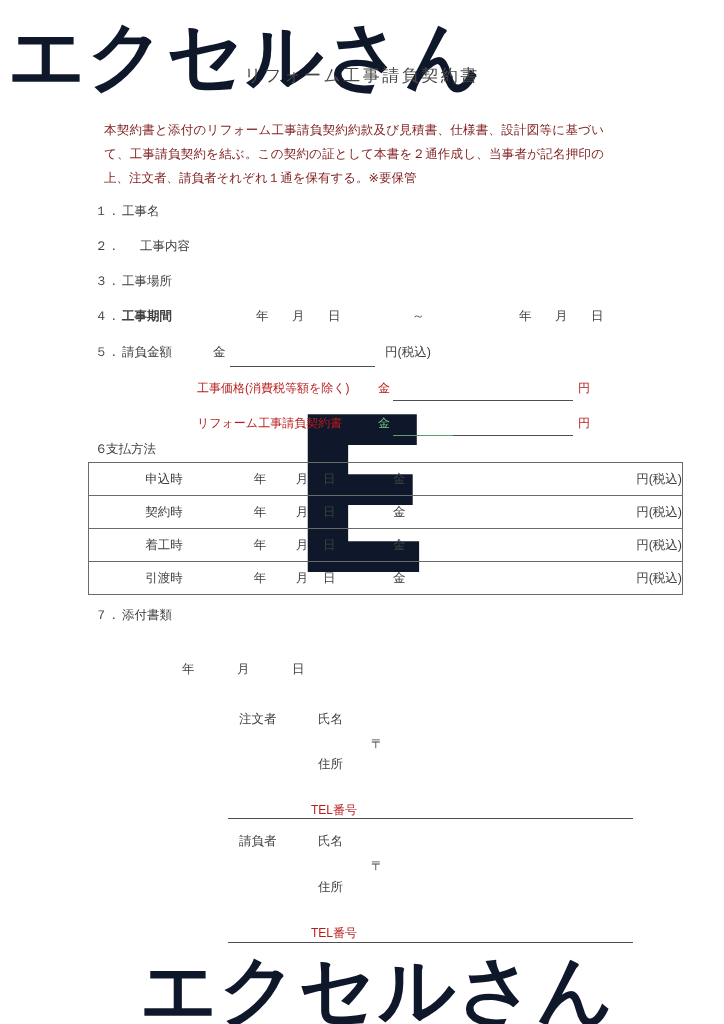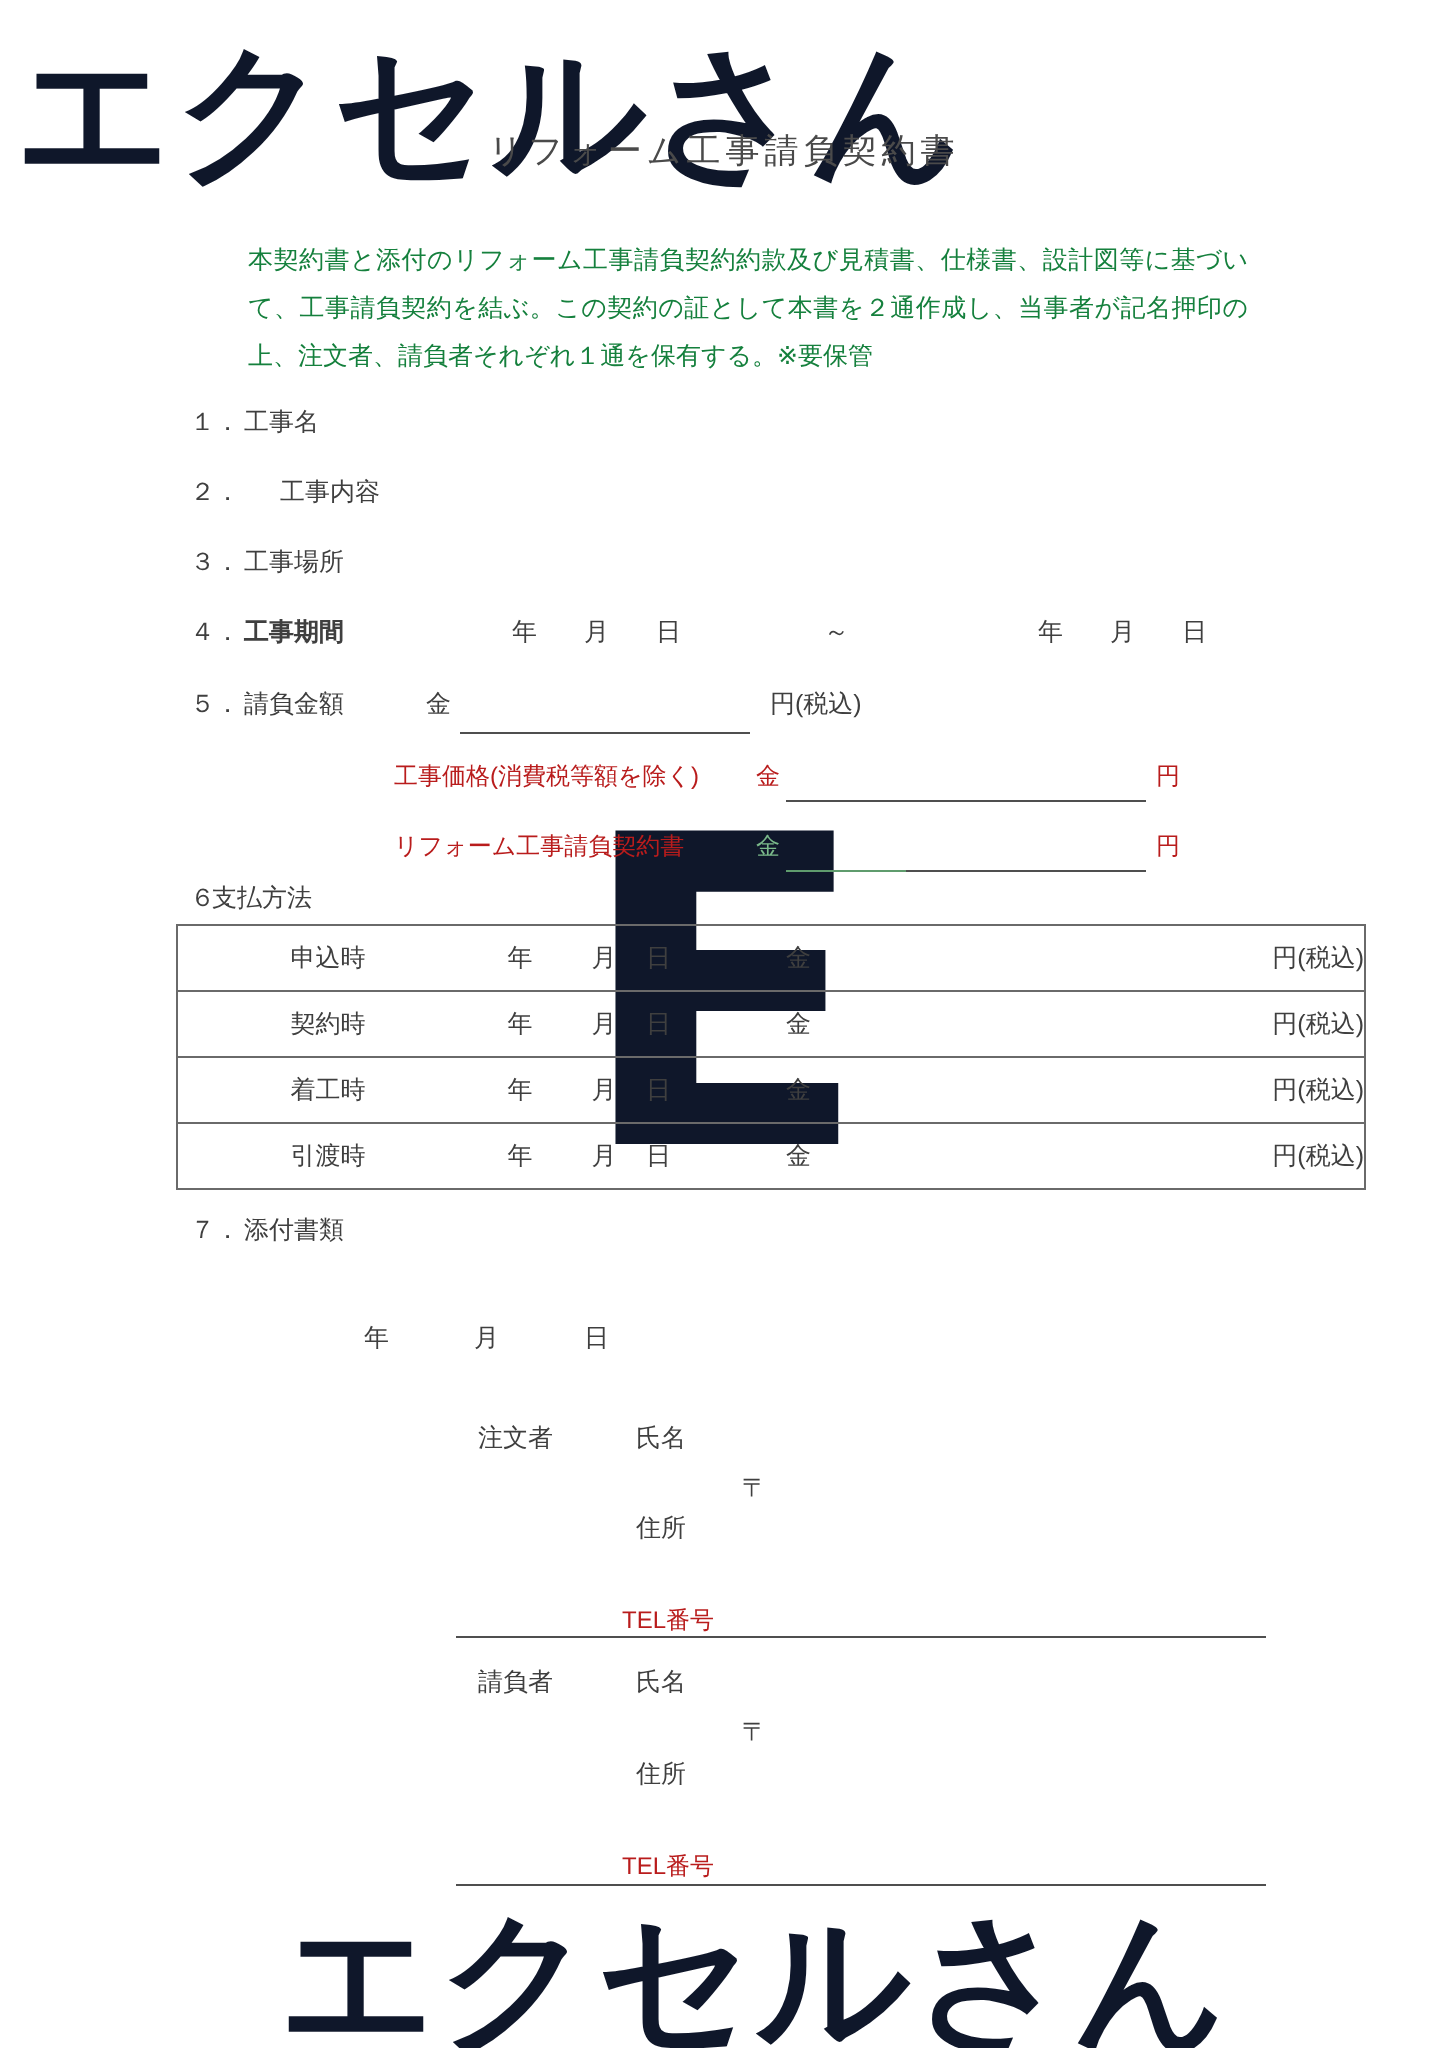--- a/index.html
+++ b/index.html
@@ -60,26 +60,26 @@
     left: 0;
     top: 64px;
     width: 724px;
     text-align: center;
     font-size: 17px;
     letter-spacing: 2.5px;
     color: #4a4a4a;
   }
 
   #intro {
-    left: 124px;
+    left: 104px;
     top: 118px;
     width: 500px;
     font-size: 12.5px;
     line-height: 24px;
-    color: #15803d;
+    color: #7f1d1d;
     white-space: normal;
     text-align: justify;
   }
 
   .num-item { font-size: 12.5px; color: #3f3f3f; }
   .lbl      { font-size: 12.5px; color: #3f3f3f; }
   .sm       { font-size: 12px;   color: #b91c1c; }
 
   
   .on-wm { color: #7ab98a; }

